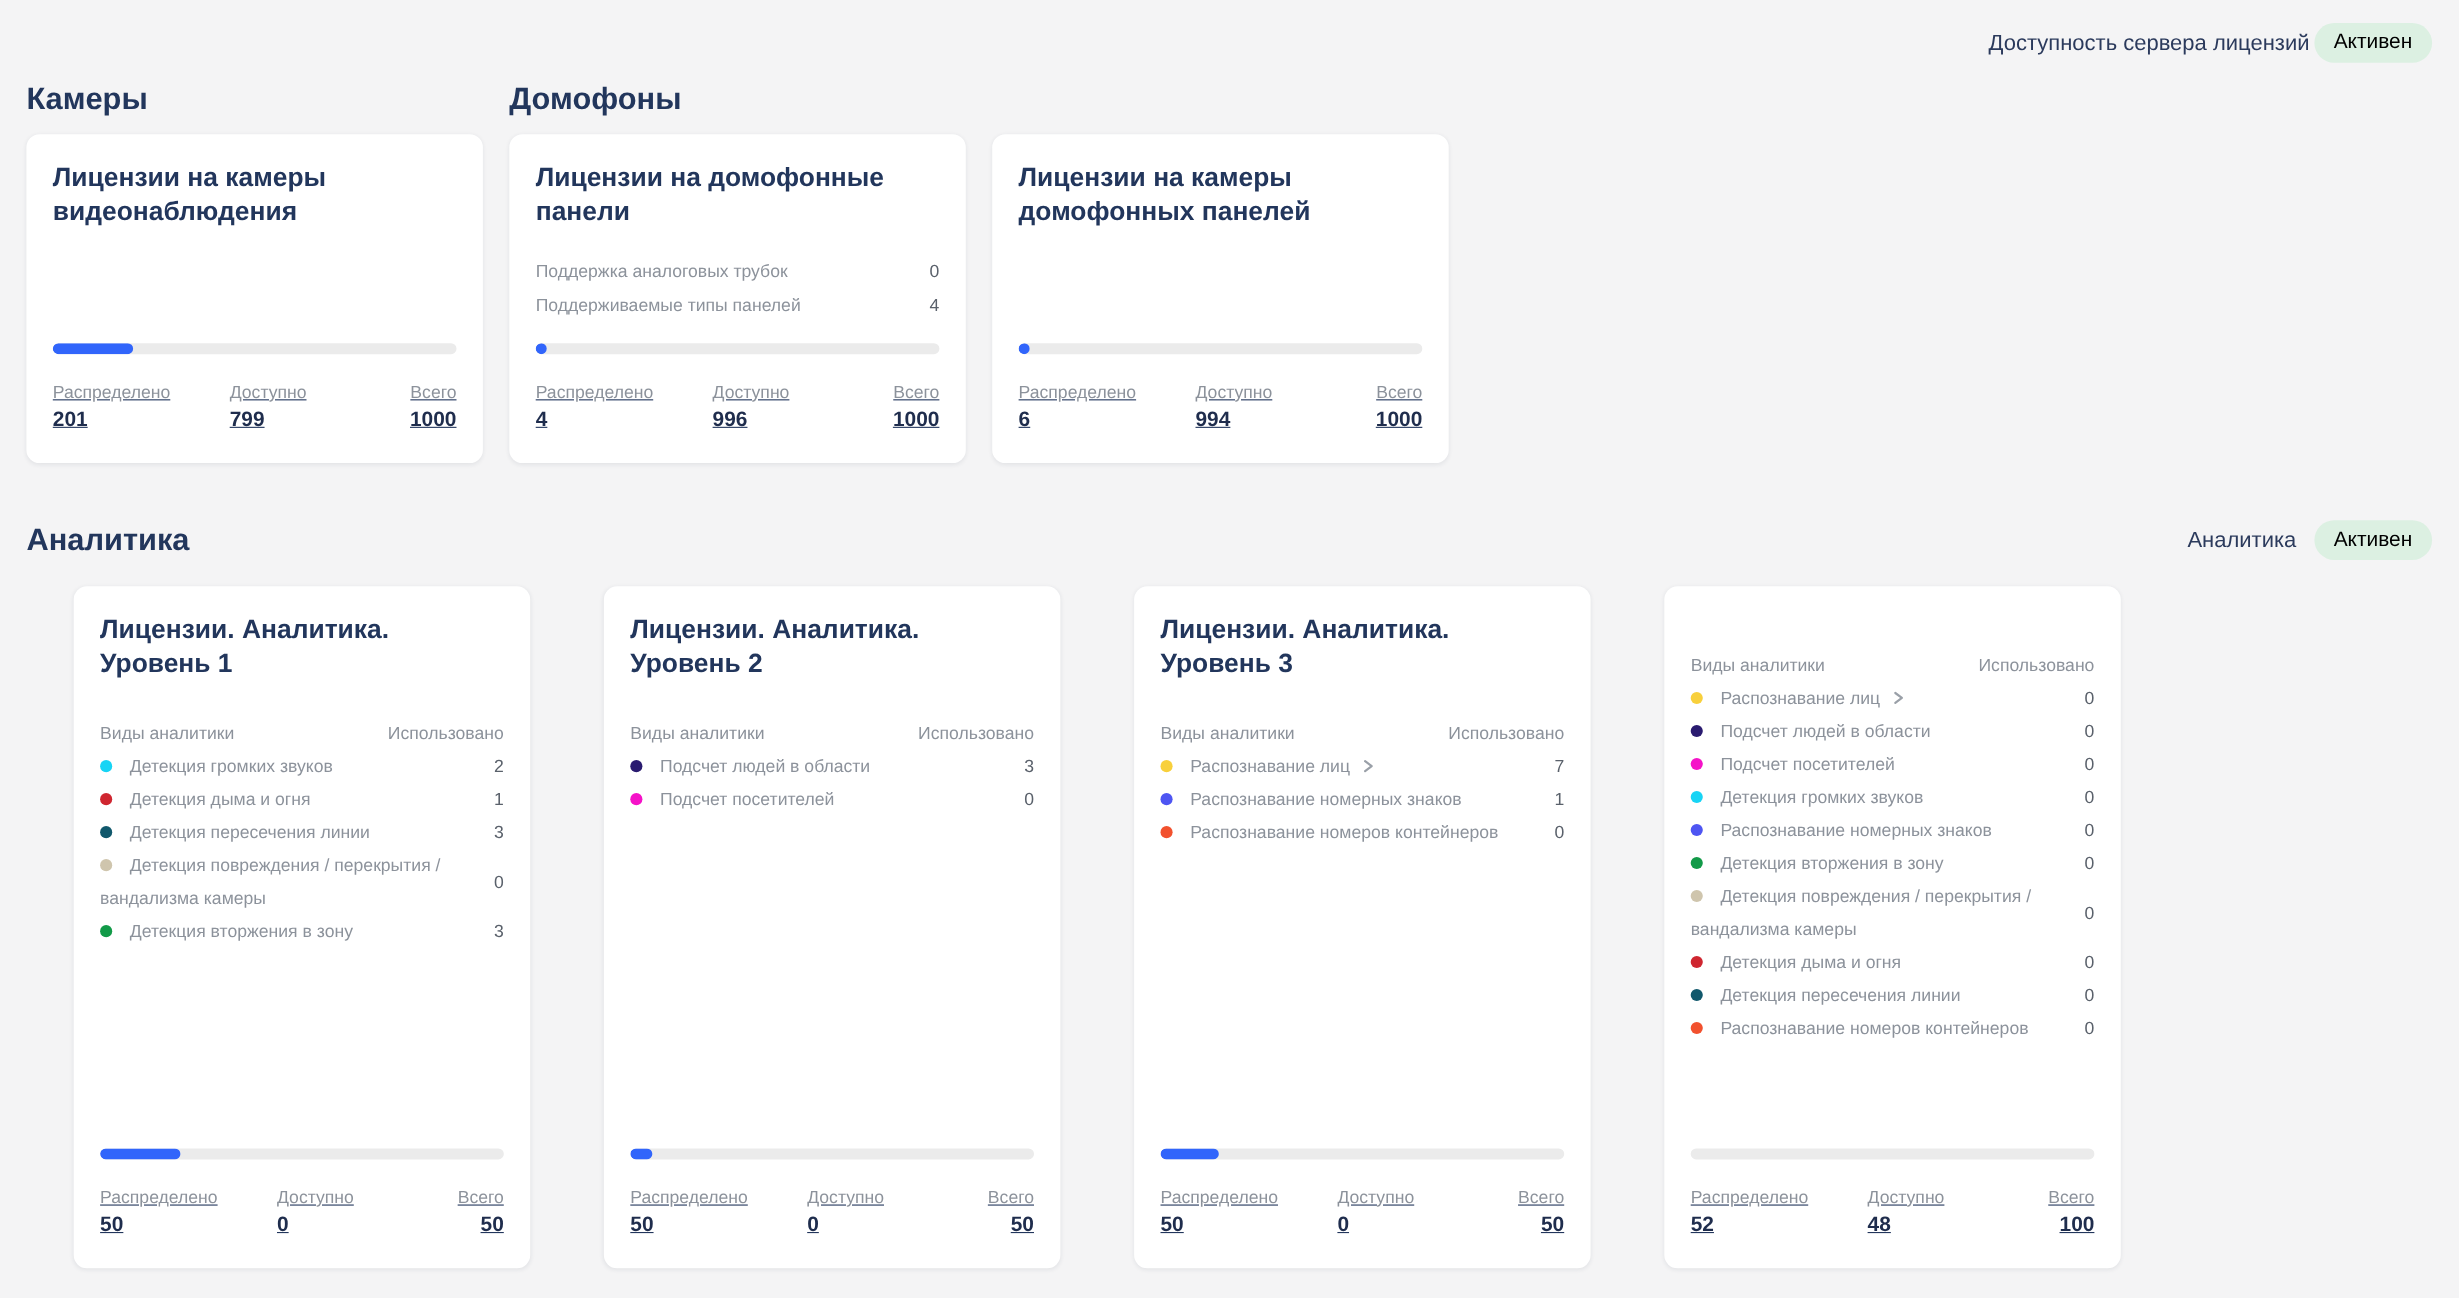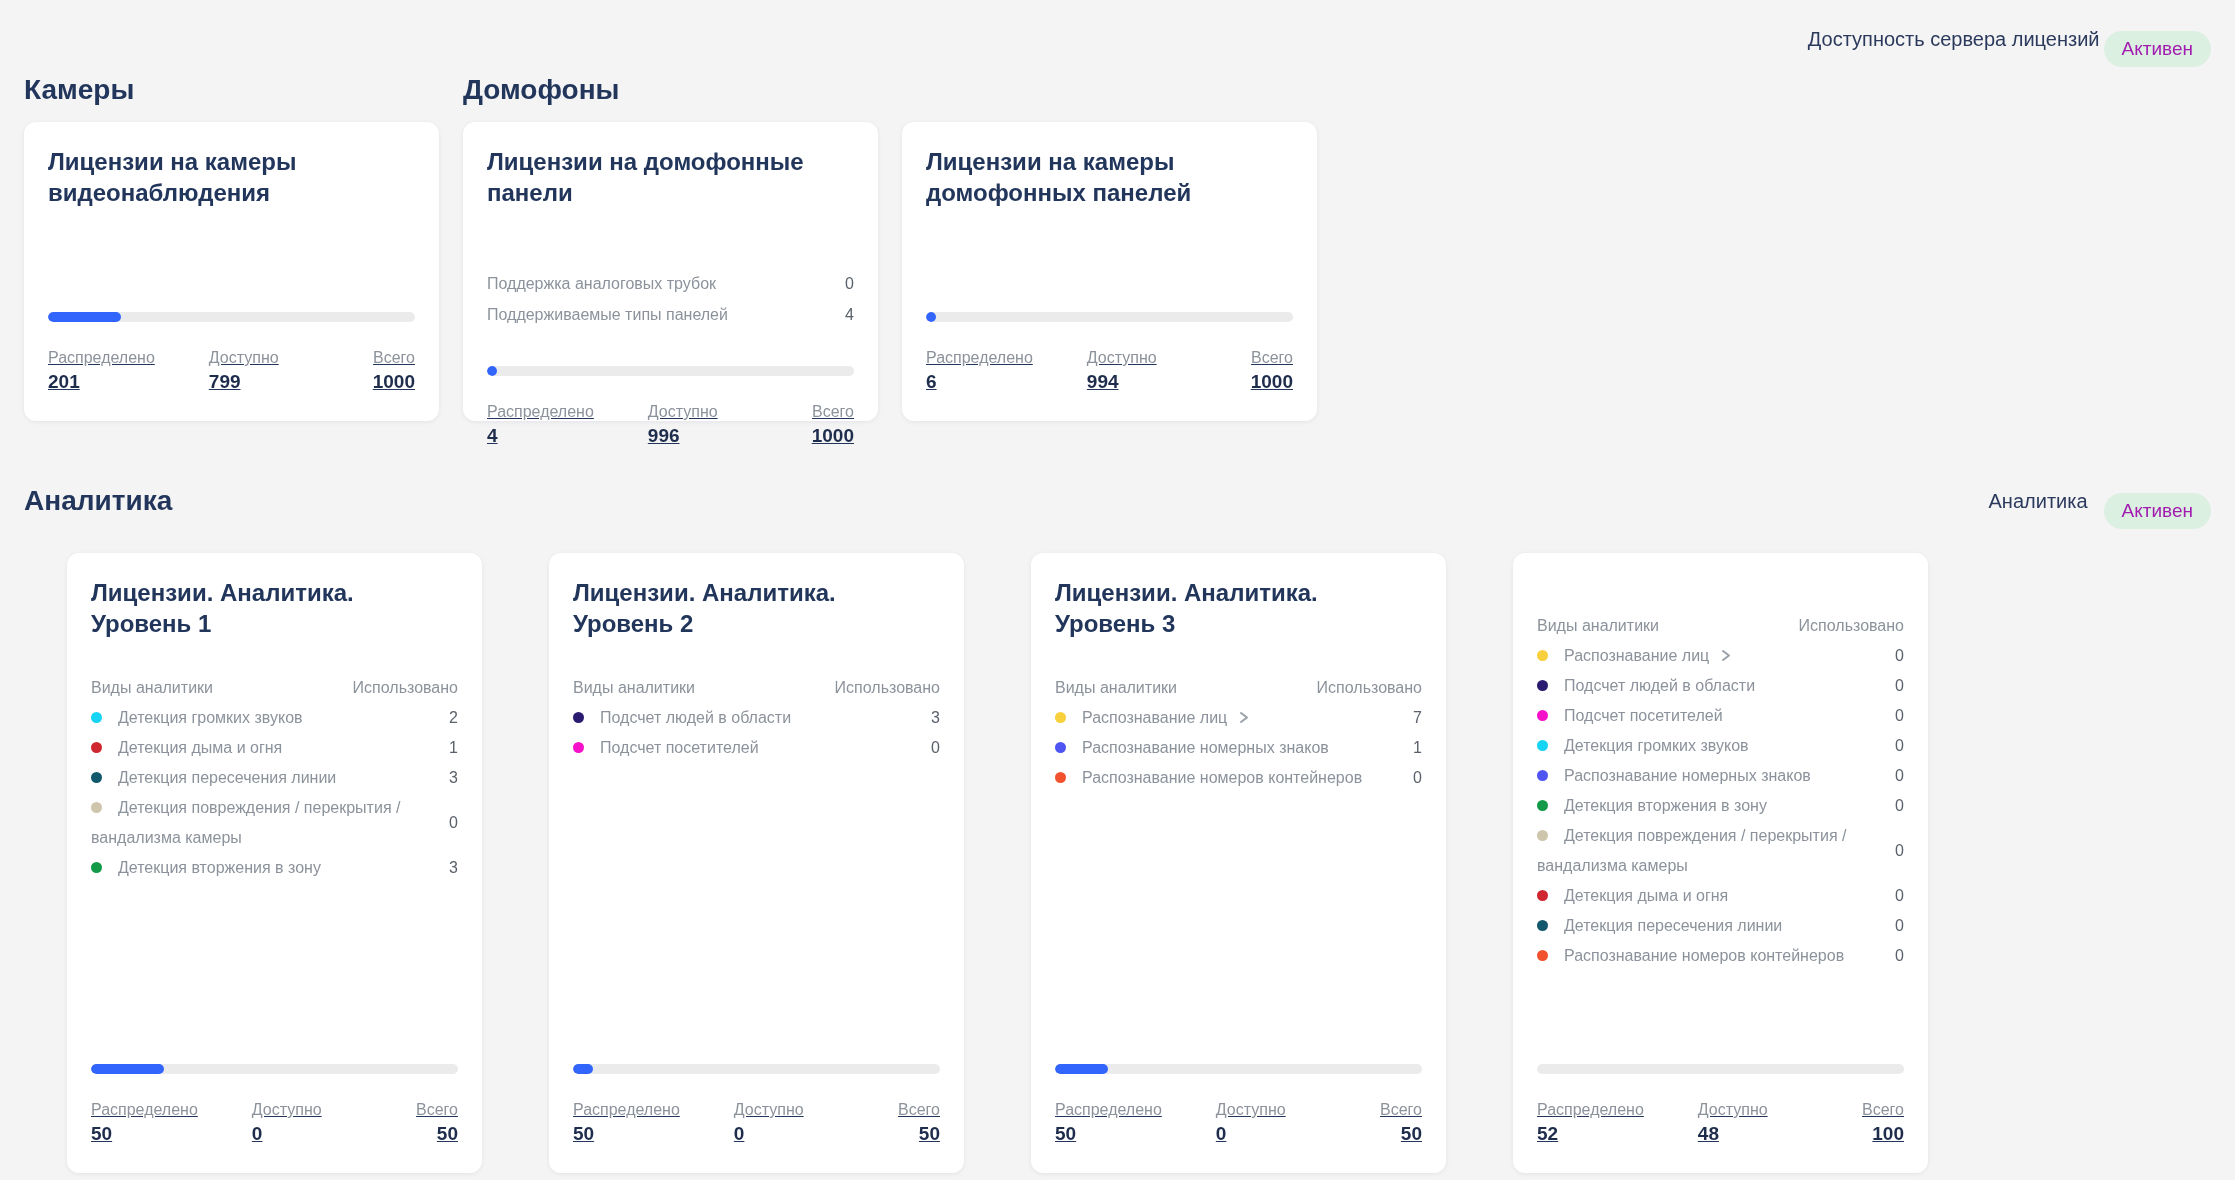--- a/index.html
+++ b/index.html
@@ -8,36 +8,36 @@
     background:#f4f4f5;
     font-family:"Liberation Sans", sans-serif;
     color:#22365c;
   }
   .topbar {
     display:flex; justify-content:flex-end; align-items:center;
     padding:20px 24px 0 24px; height:58px; gap:4px;
   }
   .topbar-label { font-size:20px; color:#2b3a5c; }
   .badge {
-    background:#dcf0e2; color:#a21caf; font-size:19px;
-    padding:7px 18px; border-radius:999px; white-space:nowrap;margin-top:20px;
+    background:#dcf0e2; color:#000000; font-size:19px;
+    padding:7px 18px; border-radius:999px; white-space:nowrap;
   }
   .content { padding:0 24px; }
   .section-title { font-size:28px; font-weight:700; color:#22365c; }
   .row1 { display:flex; gap:24px; margin-top:16px; }
   .row1 .section-title, .group-title { margin-bottom:16px; }
   .group { display:flex; flex-direction:column; }
   .cards-line { display:flex; gap:24px; }
   .card {
     background:#ffffff; border-radius:12px; width:415px;
     box-shadow:0 1px 4px rgba(30,40,60,0.08);
     padding:24px 24px 28px 24px;
     display:flex; flex-direction:column;
   }
-  .card-r1 { height:299px;gap:36px; }
+  .card-r1 { height:299px; }
   .card-r2 { height:620px;margin-left:43px; }
   .card-title {
     font-size:24px; line-height:31px; font-weight:600;
     color:#22365c; max-width:335px;
   }
   .info-rows { margin-top:24px; }
   .info-row { display:flex; justify-content:space-between; line-height:31px; font-size:16px; }
   .info-row .lbl { color:#8c929b; }
   .info-row .val { color:#5a616b; }
   .list { margin-top:34px; }

